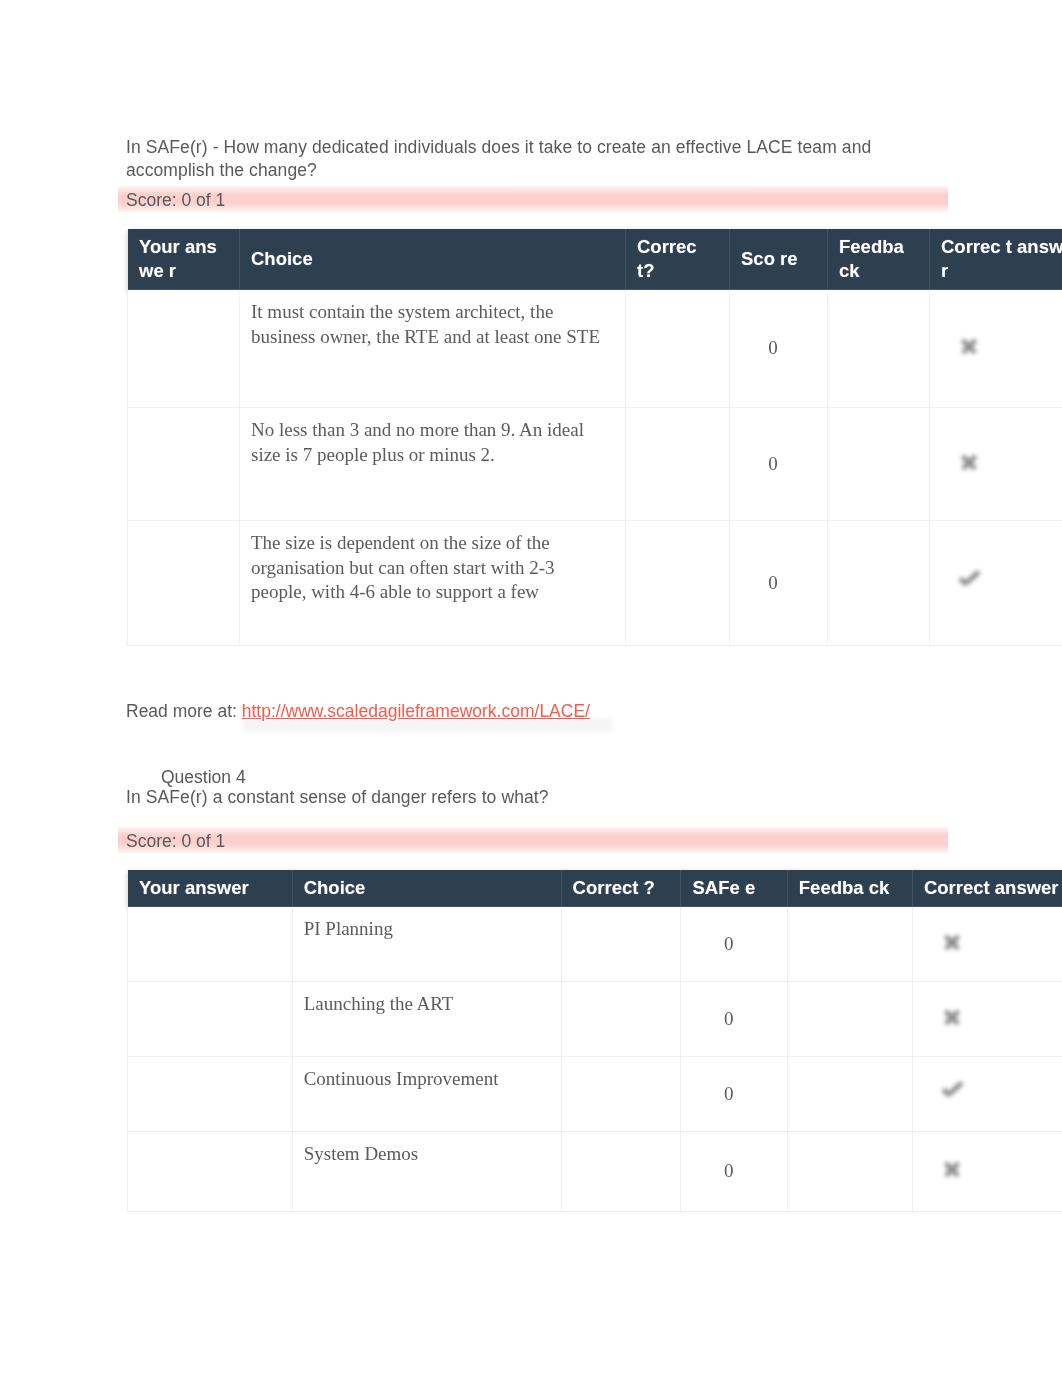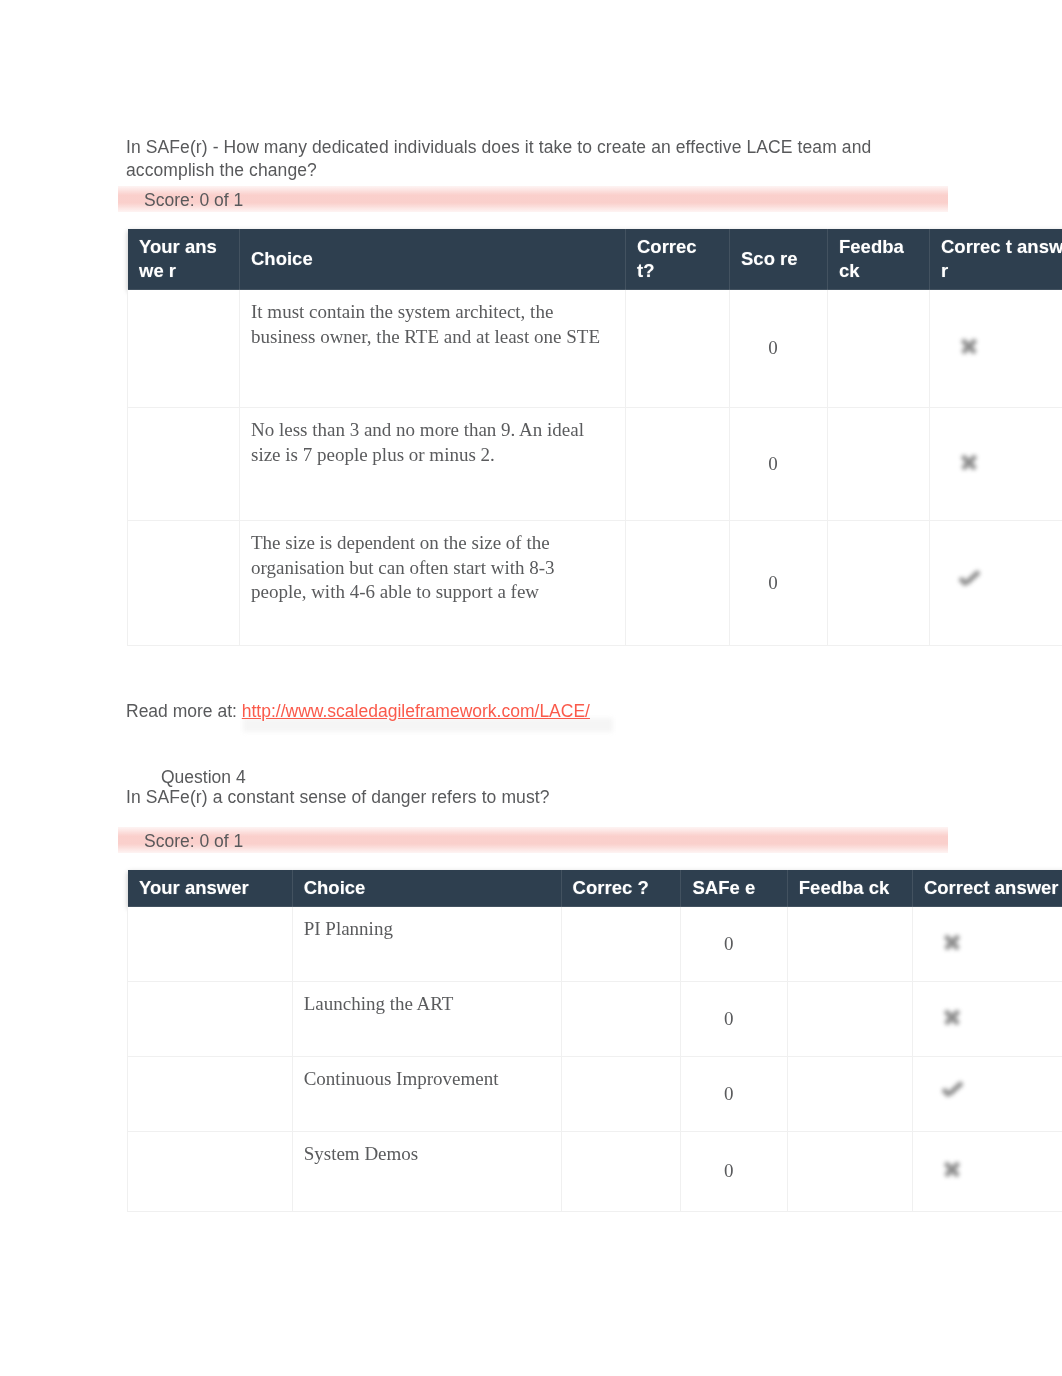--- a/index.html
+++ b/index.html
@@ -52,21 +52,20 @@
         rgba(250,205,201,0.95) 65%,
         rgba(250,212,209,0.25) 100%);
     filter: blur(0.6px);
   }
   .score-text {
     position: absolute;
     font-family: "Liberation Sans", sans-serif;
     font-size: 17.5px;
     line-height: 23px;
     color: #58595b;
-    margin-left: 18px;
   }
 
   
   .tbl {
     position: absolute;
     border-collapse: collapse;
     table-layout: fixed;
   }
   .tbl .hdr-row td {
     background: #2e3f4f;
@@ -221,59 +220,59 @@
         <td class="body-cell"></td>
         <td class="body-cell score-cell">0</td>
         <td class="body-cell"></td>
         <td class="body-cell answer-cell">
           <span class="mark cross"></span>
         </td>
       </tr>
 
       <tr style="height:125px">
         <td class="body-cell"></td>
-        <td class="body-cell">The size is dependent on the size of the organisation but can often start with 8-3 people, with 4-6 able to support a few</td>
+        <td class="body-cell">The size is dependent on the size of the organisation but can often start with 2-3 people, with 4-6 able to support a few</td>
         <td class="body-cell"></td>
         <td class="body-cell score-cell">0</td>
         <td class="body-cell"></td>
         <td class="body-cell answer-cell">
           <span class="mark check"></span>
         </td>
       </tr>
     </tbody>
   </table>
 
   <div class="ghost-bar" style="left:243px; top:718px; width:370px; height:14px;"></div>
 
   <div class="readmore" style="left:126px; top:700px;text-align:center;">
     <span>Read more at:</span>
     <a href="#">http://www.scaledagileframework.com/LACE/</a>
   </div>
 
   <div class="q-label" style="left:126px; top:766px;">Question 4</div>
 
-  <div class="q-text" style="left:126px; top:786px; width:790px;">In SAFe(r) a constant sense of danger refers to must?</div>
+  <div class="q-text" style="left:126px; top:786px; width:790px;">In SAFe(r) a constant sense of danger refers to what?</div>
 
   <div class="score-bar" style="left:118px; top:827px; width:830px;"></div>
   <div class="score-text" style="left:126px; top:830px;">Score: 0 of 1</div>
 
   <table class="tbl" style="left:127px; top:869px; width:960px;">
     <colgroup>
       <col style="width:158px">
       <col style="width:258px">
       <col style="width:115px">
       <col style="width:102px">
       <col style="width:120px">
       <col style="width:167px">
     </colgroup>
     <tbody>
       <tr class="hdr-row">
         <td>Your answer</td>
         <td>Choice</td>
-        <td>Correc ?</td>
+        <td>Correct ?</td>
         <td>SAFe e</td>
         <td>Feedba ck</td>
         <td>Correct answer</td>
       </tr>
 
       <tr style="height:75px">
         <td class="body-cell"></td>
         <td class="body-cell">PI Planning</td>
         <td class="body-cell"></td>
         <td class="body-cell score-cell">0</td>

